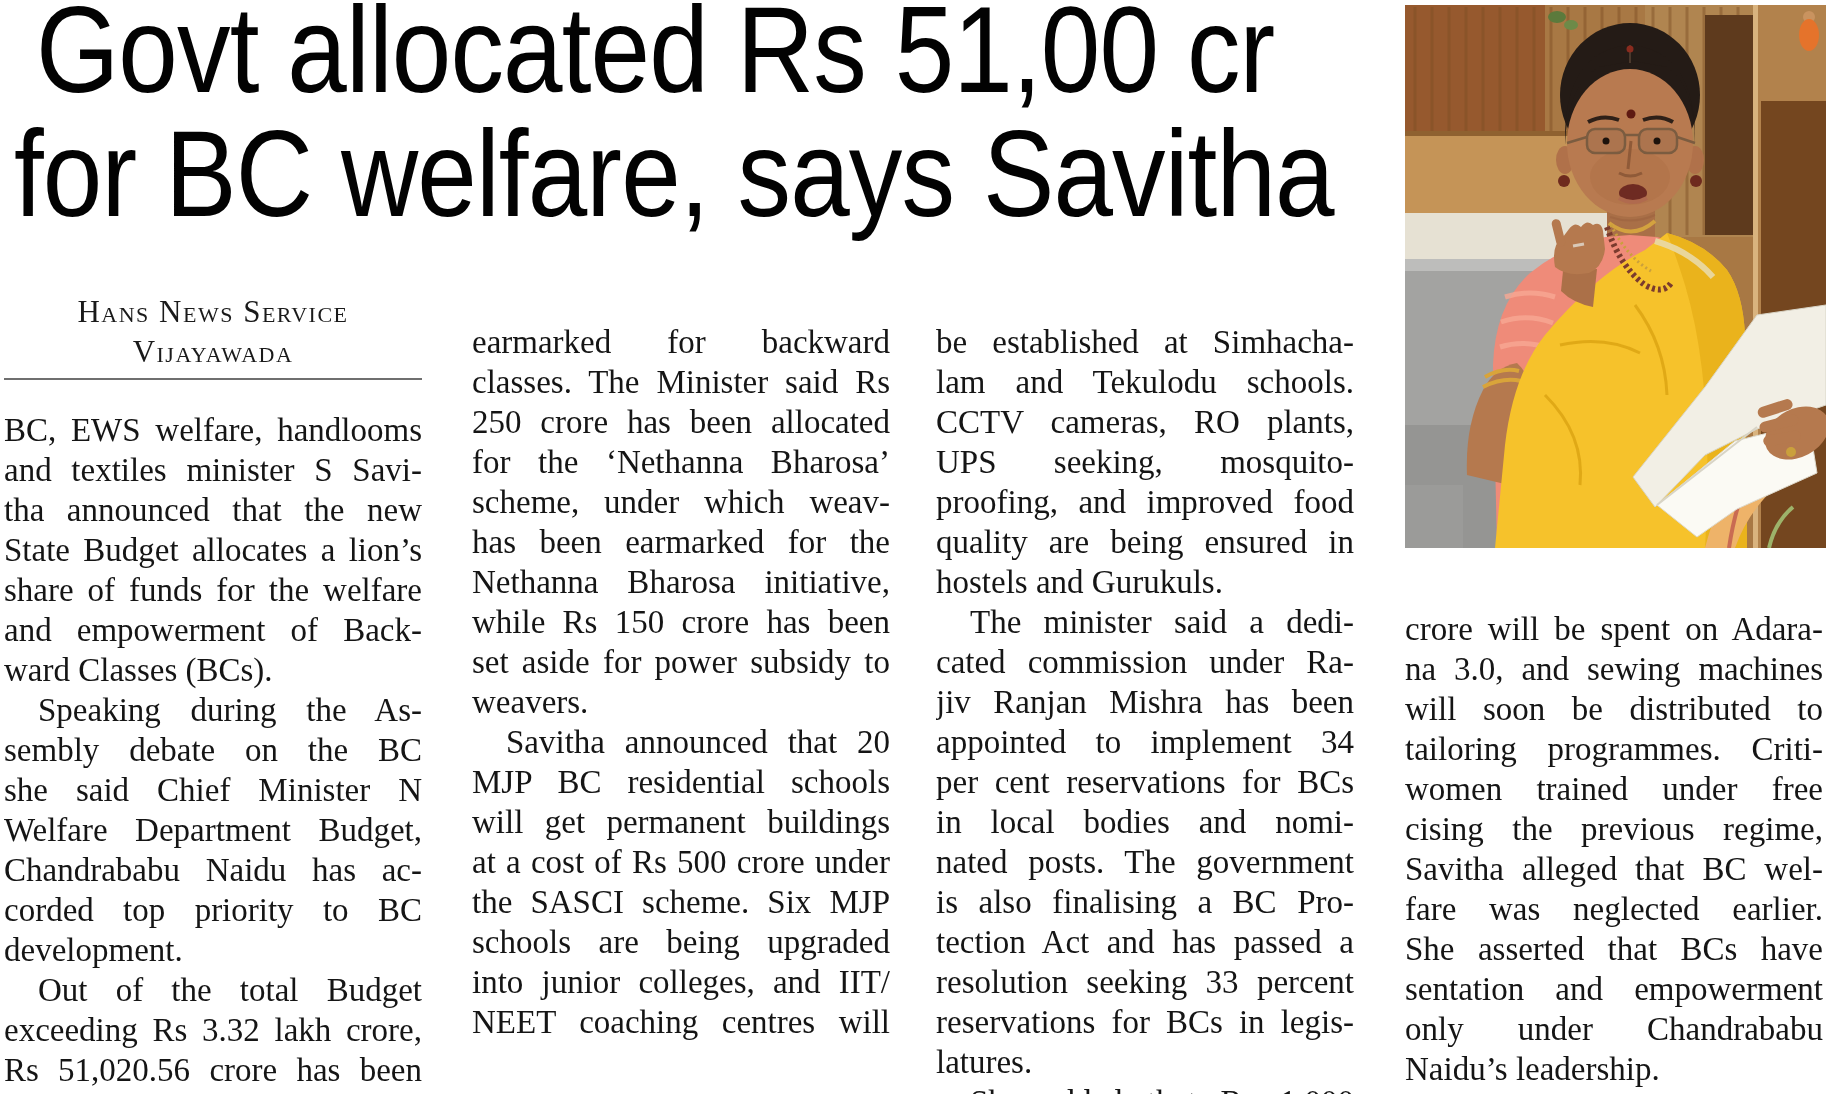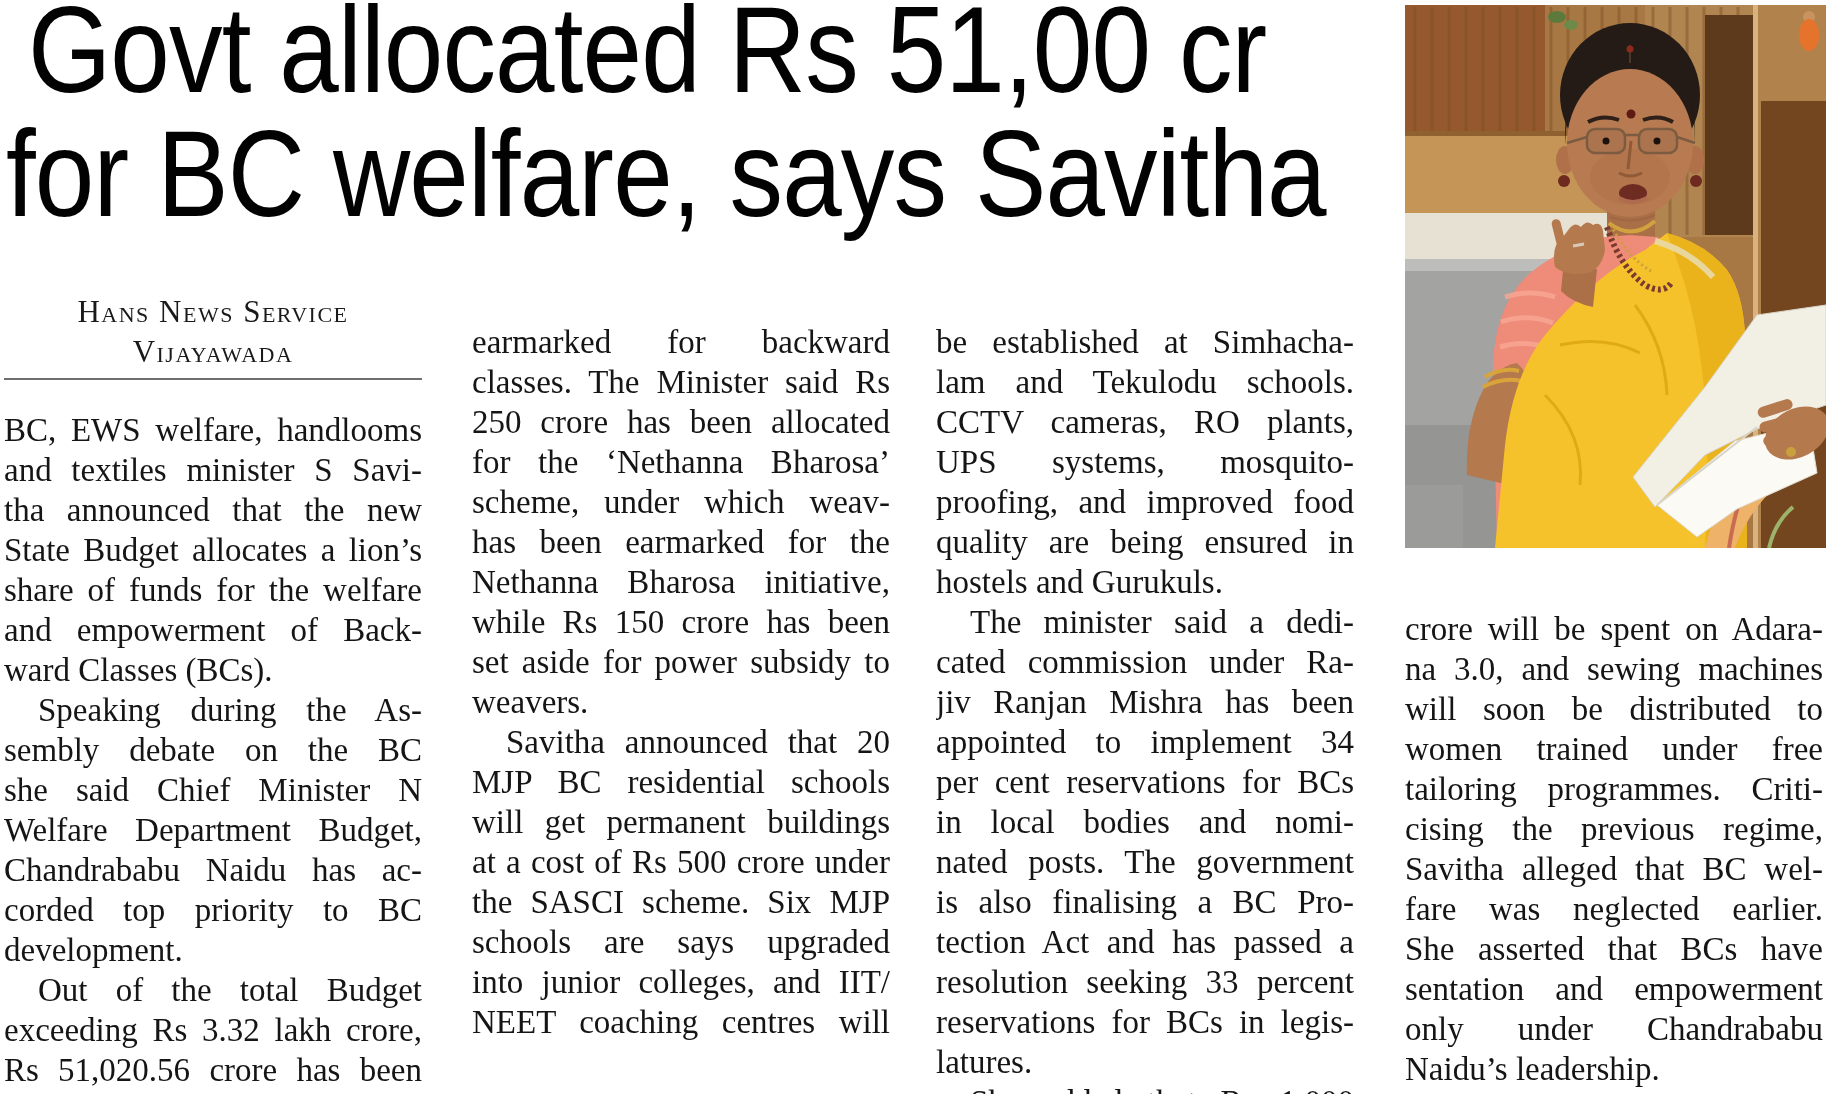--- a/index.html
+++ b/index.html
@@ -4,21 +4,21 @@
 <style>
   html,body{margin:0;padding:0;}
   body{
     width:1826px;height:1094px;overflow:hidden;position:relative;
     background:#ffffff;color:#151515;
     font-family:"Liberation Serif","DejaVu Serif",serif;
   }
   .page{position:absolute;inset:0;}
 
   
-  .headline{position:absolute;left:0;top:0;width:1405px;height:255px;color:#020202;}
+  .headline{position:absolute;left:8px;top:0;width:1405px;height:255px;color:#020202;}
   .hl{
     position:absolute;white-space:nowrap;
     font-family:"Liberation Sans","DejaVu Sans",sans-serif;
     font-weight:400;font-size:123px;line-height:123px;letter-spacing:-1px;
     transform:scaleX(0.87);transform-origin:0 0;
   }
   .hl1{left:28px;top:-12px;}
   .hl2{left:6px;top:112px;}
 
   
@@ -184,32 +184,32 @@
         <div class="line">has been earmarked for the</div>
         <div class="line">Nethanna Bharosa initiative,</div>
         <div class="line">while Rs 150 crore has been</div>
         <div class="line">set aside for power subsidy to</div>
         <div class="line pend">weavers.</div>
         <div class="line indent">Savitha announced that 20</div>
         <div class="line">MJP BC residential schools</div>
         <div class="line">will get permanent buildings</div>
         <div class="line">at a cost of Rs 500 crore under</div>
         <div class="line">the SASCI scheme. Six MJP</div>
-        <div class="line">schools are says upgraded</div>
+        <div class="line">schools are being upgraded</div>
         <div class="line">into junior colleges, and IIT/</div>
         <div class="line">NEET coaching centres will</div>
       </div>
   </div>
 
   <div class="col col3">
     <div class="body">
         <div class="line">be established at Simhacha-</div>
         <div class="line">lam and Tekulodu schools.</div>
         <div class="line">CCTV cameras, RO plants,</div>
-        <div class="line">UPS systems, mosquito-</div>
+        <div class="line">UPS seeking, mosquito-</div>
         <div class="line">proofing, and improved food</div>
         <div class="line">quality are being ensured in</div>
         <div class="line pend">hostels and Gurukuls.</div>
         <div class="line indent">The minister said a dedi-</div>
         <div class="line">cated commission under Ra-</div>
         <div class="line">jiv Ranjan Mishra has been</div>
         <div class="line">appointed to implement 34</div>
         <div class="line">per cent reservations for BCs</div>
         <div class="line">in local bodies and nomi-</div>
         <div class="line">nated posts. The government</div>
@@ -220,22 +220,22 @@
         <div class="line pend">latures.</div>
         <div class="line indent">She added that Rs 1,000</div>
       </div>
   </div>
 
   <div class="col col4">
     <div class="body">
         <div class="line">crore will be spent on Adara-</div>
         <div class="line">na 3.0, and sewing machines</div>
         <div class="line">will soon be distributed to</div>
+        <div class="line">tailoring programmes. Criti-</div>
         <div class="line">women trained under free</div>
-        <div class="line">tailoring programmes. Criti-</div>
         <div class="line">cising the previous regime,</div>
         <div class="line">Savitha alleged that BC wel-</div>
         <div class="line">fare was neglected earlier.</div>
         <div class="line">She asserted that BCs have</div>
         <div class="line">sentation and empowerment</div>
         <div class="line">only under Chandrababu</div>
         <div class="line pend">Naidu’s leadership.</div>
       </div>
   </div>
 

